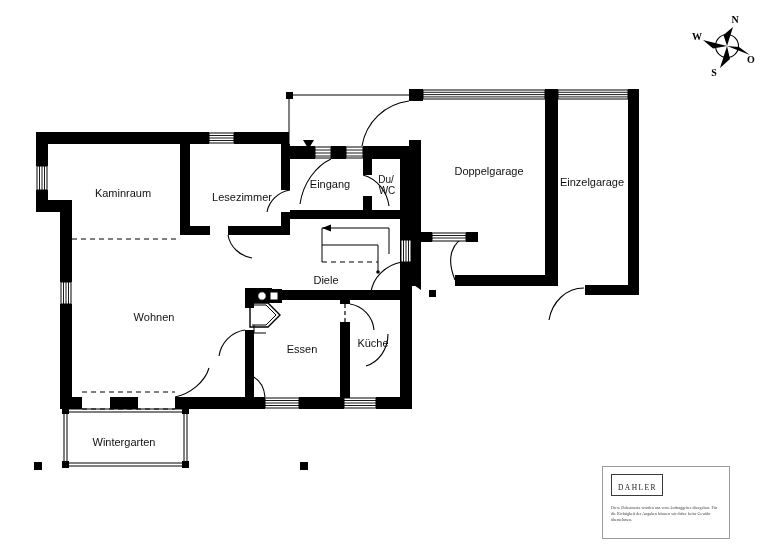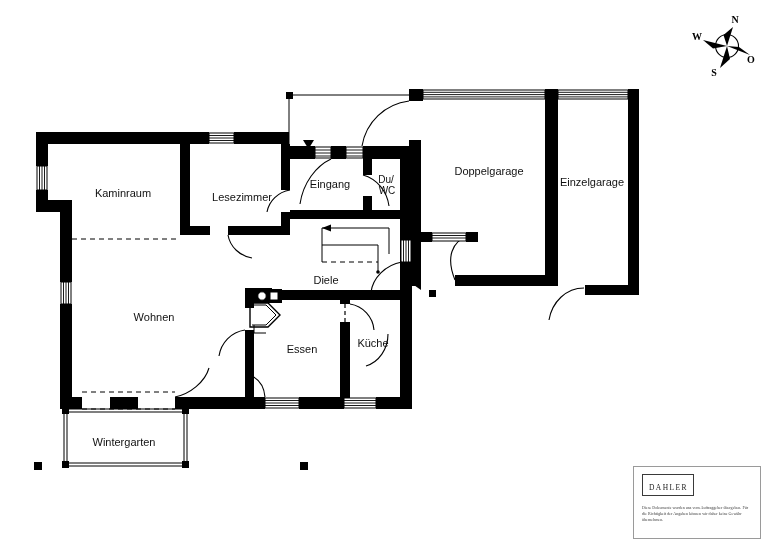--- a/index.html
+++ b/index.html
@@ -27,21 +27,21 @@
   .dash{fill:none;stroke:#000;stroke-width:1;stroke-dasharray:5 4;}
   .dash-s{fill:none;stroke:#000;stroke-width:1.2;stroke-dasharray:4 3;}
   .swing{fill:none;stroke:#000;stroke-width:1.1;}
   .win{fill:#fff;stroke:#000;stroke-width:1;}
   .winline{stroke:#000;stroke-width:0.9;}
   .post{fill:#000;}
   .marker{fill:#000;}
 
   
   #legal-box{
-    position:absolute;left:633px;top:466px;width:128px;height:73px;
+    position:absolute;left:602px;top:466px;width:128px;height:73px;
     border:1px solid #9a9a9a;background:#fff;box-sizing:border-box;
     padding:7px 8px 6px 8px;
   }
   #brand-mark{
     display:inline-block;border:1px solid #3a3a3a;
     padding:1px 5px 1px 6px;background:#fff;
   }
   #brand-mark span{
     font-family:"Liberation Serif", serif;
     font-size:7.5px;letter-spacing:1.4px;color:#1a1a1a;line-height:9px;

